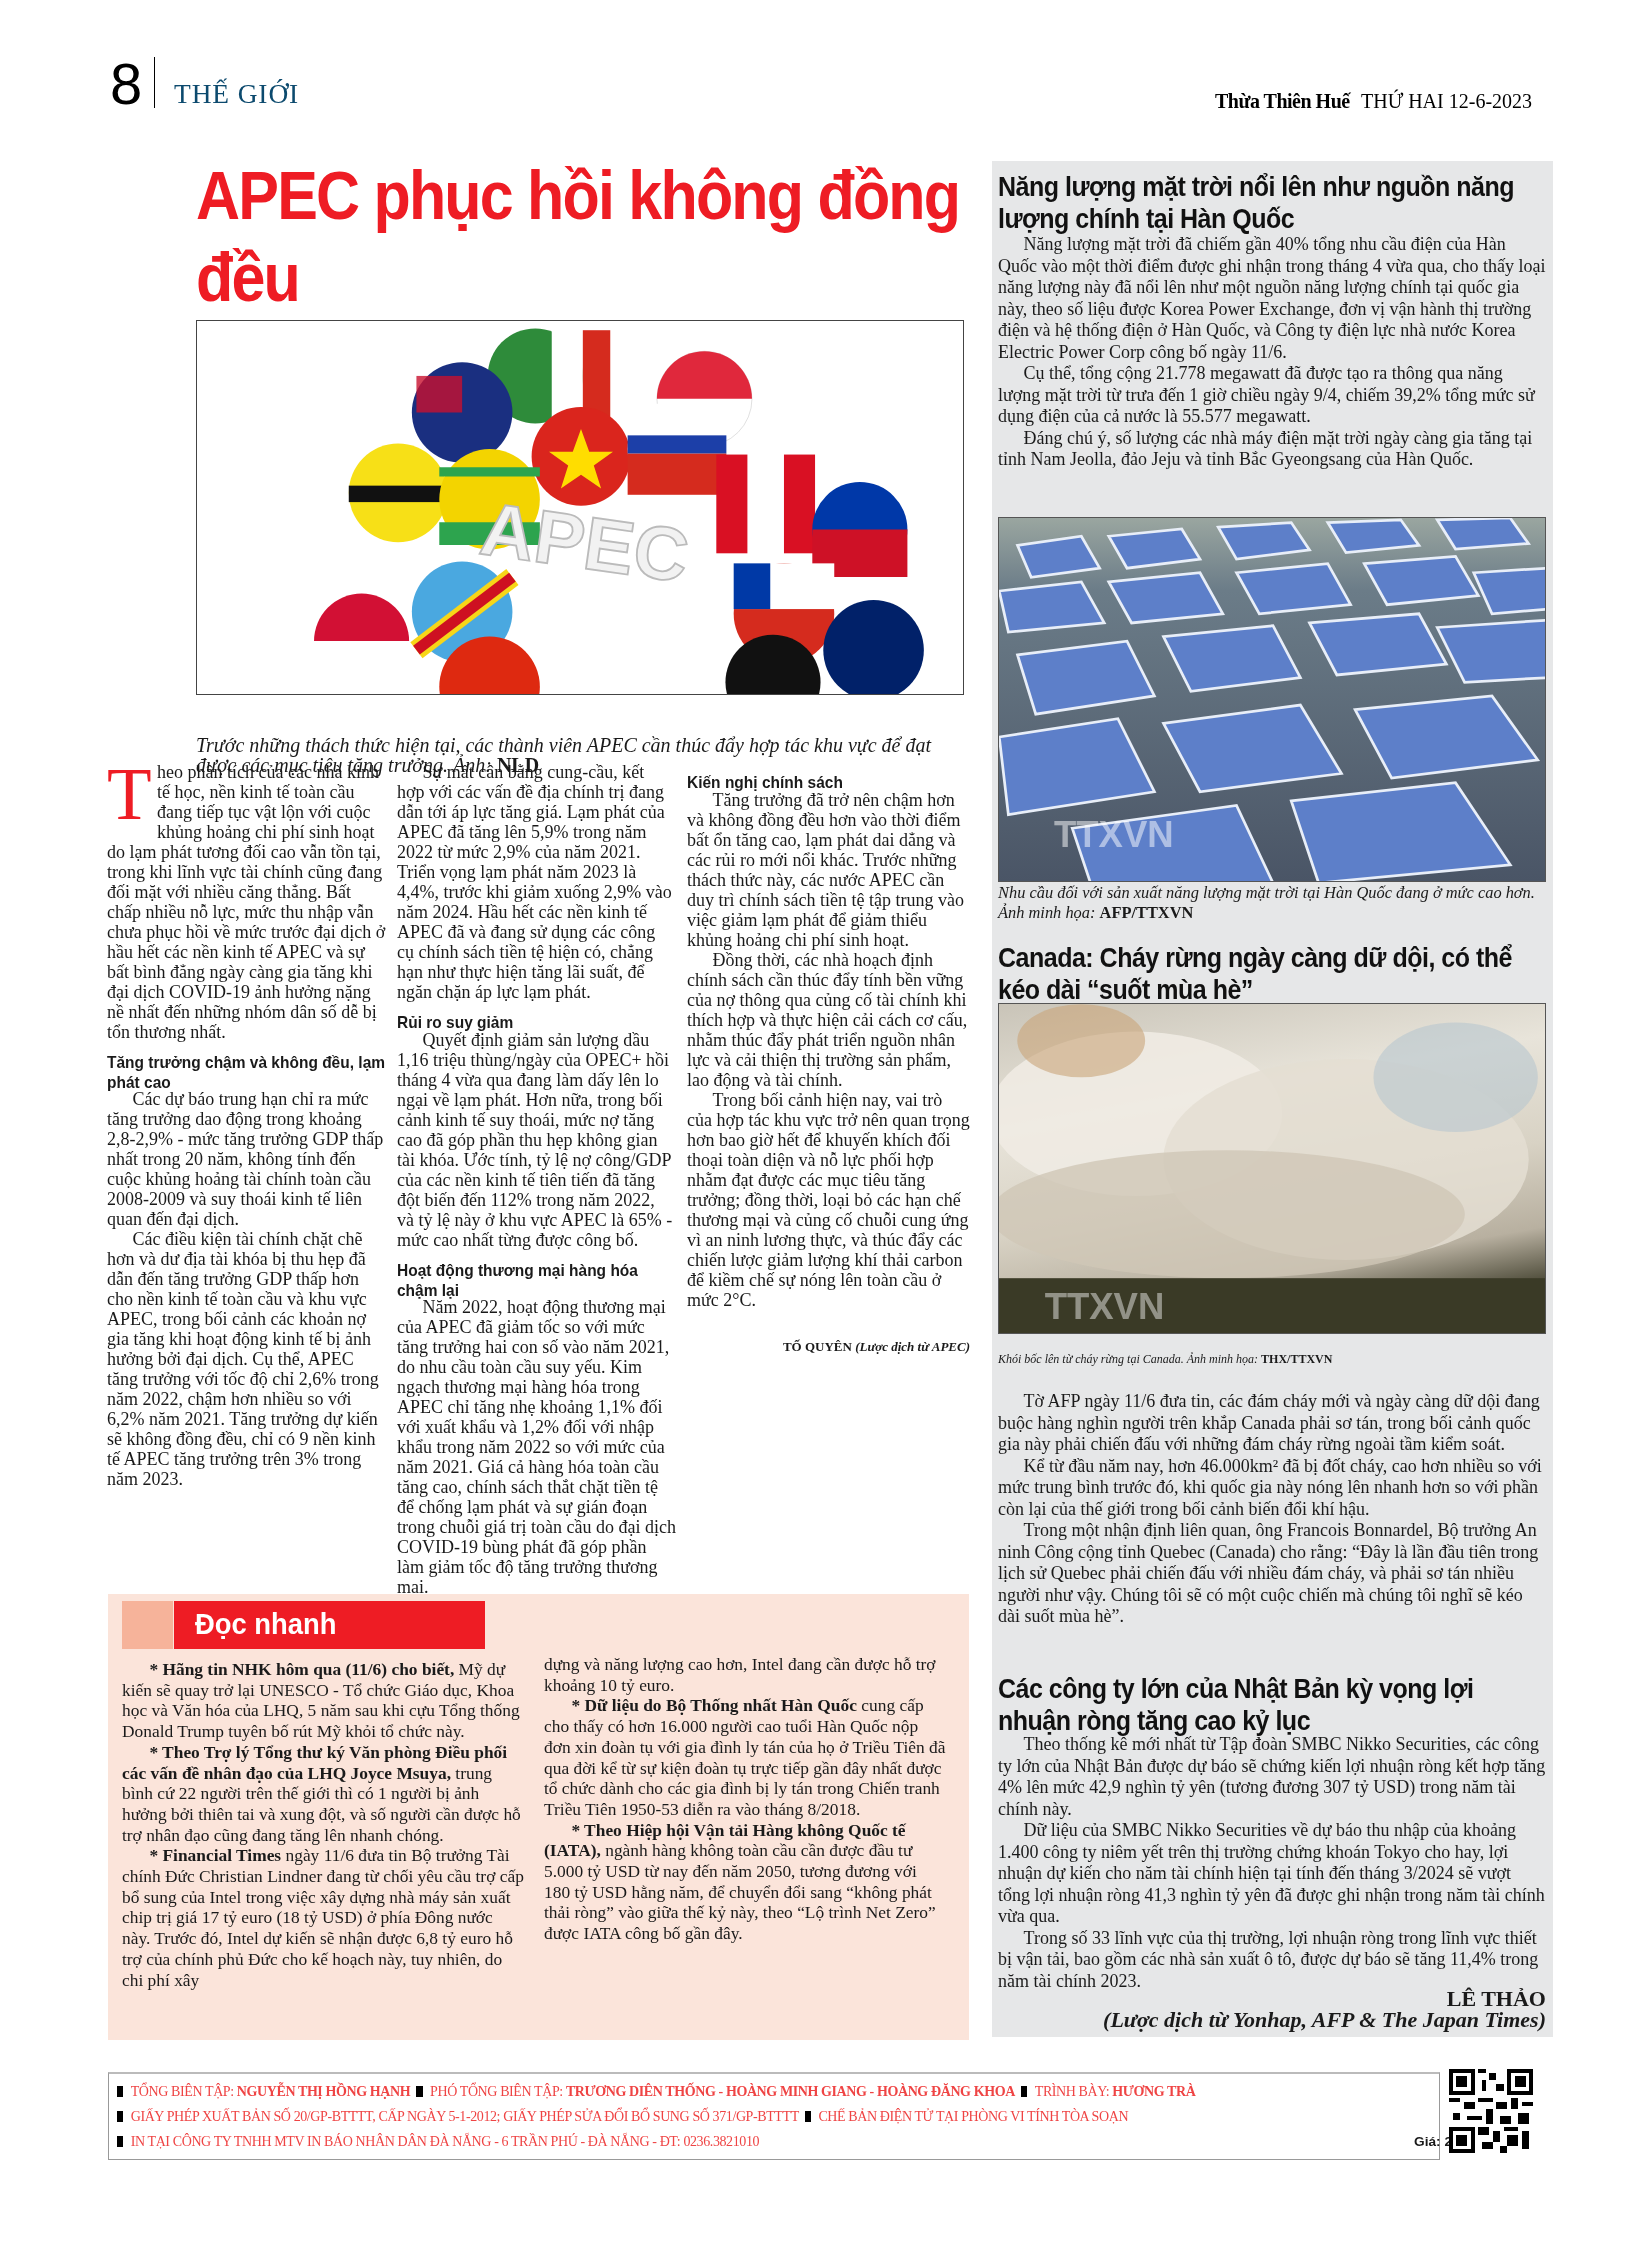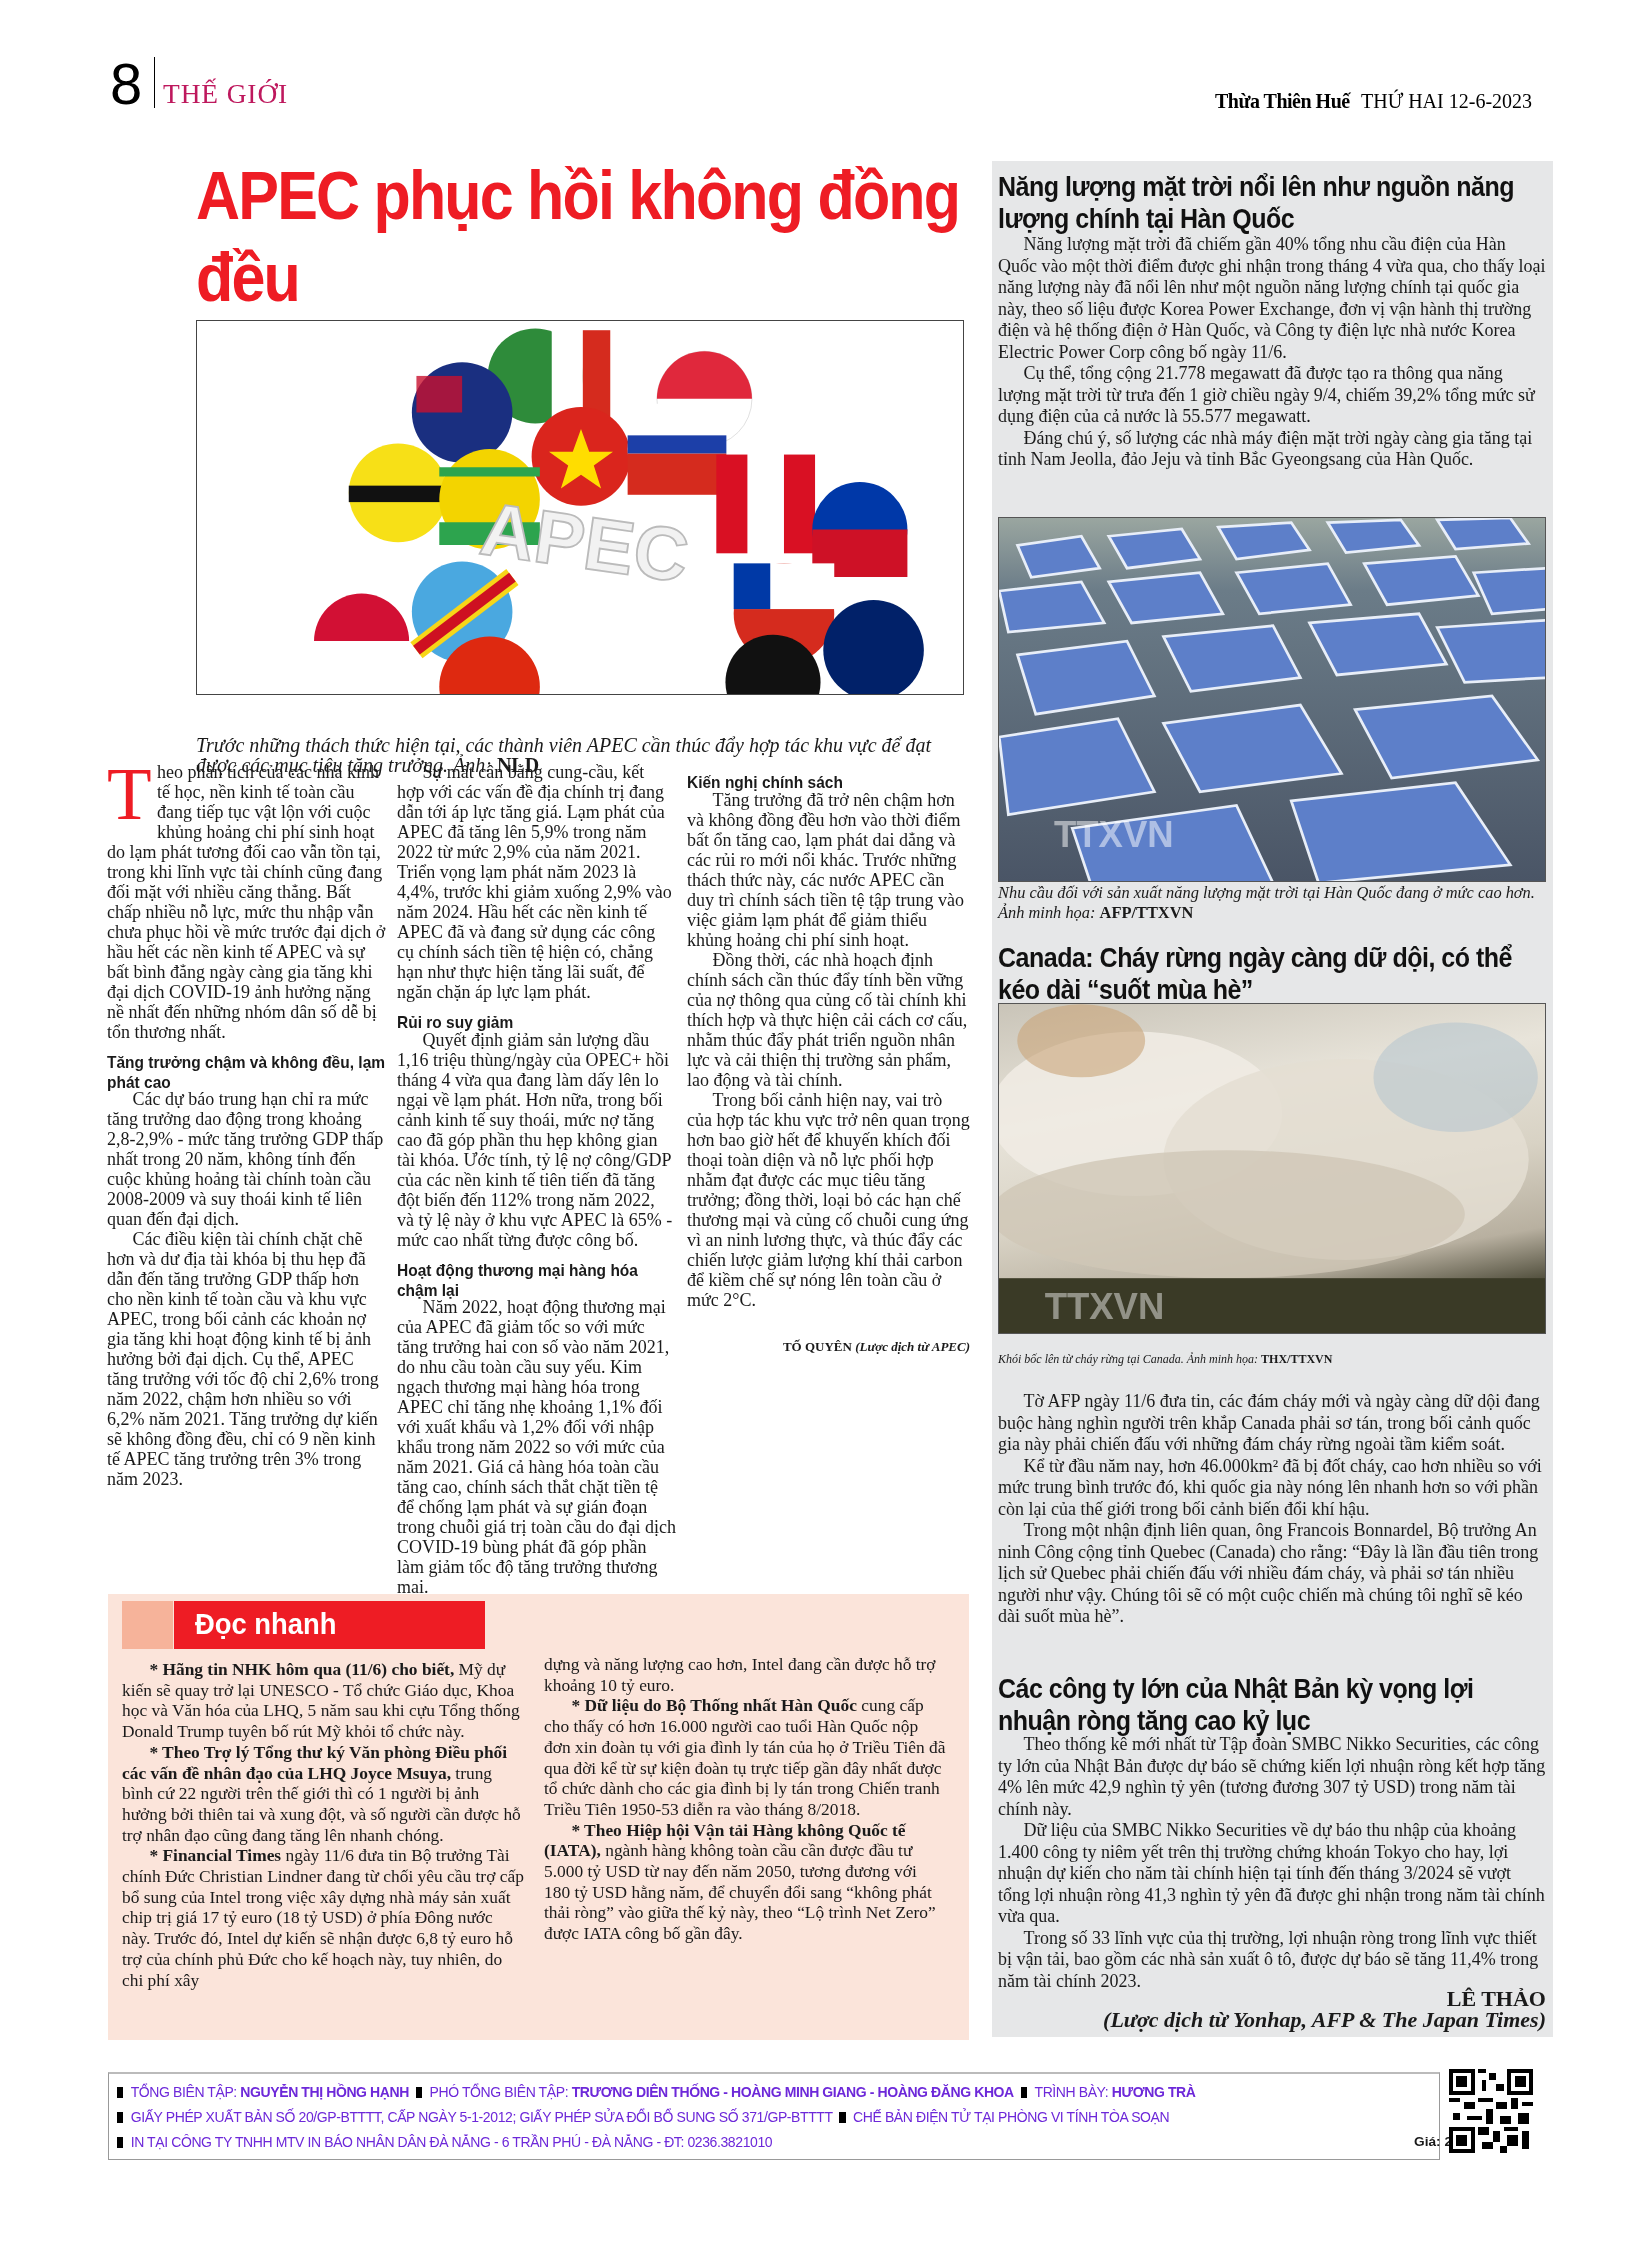--- a/index.html
+++ b/index.html
@@ -4,21 +4,21 @@
 <style>
   * { box-sizing: border-box; margin: 0; padding: 0; }
   html, body { width: 1647px; height: 2267px; background: #ffffff; overflow: hidden; }
   body { position: relative; font-family: "Liberation Serif", serif; color: #1a1a1a; }
 
   .abs { position: absolute; }
 
   
   .page-num { left: 110px; top: 55px; font-family: "Liberation Sans", sans-serif; font-size: 58px; line-height: 58px; color: #000; }
   .section-divider { left: 154px; top: 57px; width: 0.9px; height: 51px; background: #000; }
-  .section-name { left: 163px; top: 79px; font-family: "Liberation Serif", serif; font-size: 27.4px; letter-spacing: 0.9px; color: #be185d; }
+  .section-name { left: 174px; top: 79px; font-family: "Liberation Serif", serif; font-size: 27.4px; letter-spacing: 0.9px; color: #0c4a6e; }
   .masthead { left: 1215px; top: 90px; font-family: "Liberation Serif", serif; font-weight: bold; font-size: 20px; color: #000; letter-spacing: -0.5px; }
   .date { left: 1361px; top: 90px; font-family: "Liberation Serif", serif; font-size: 20px; color: #000; }
 
   
   .headline { left: 196px; top: 155px; width: 786px; font-family: "Liberation Sans", sans-serif; font-weight: bold; font-size: 61px; line-height: 73px; color: #ee1c24; letter-spacing: -1.8px; transform: scaleY(1.12); transform-origin: top left; }
 
   
   .apec-photo { left: 196px; top: 320px; width: 768px; height: 375px; border: 1.8px solid #444; background: #fff; overflow: hidden; }
   .apec-caption { left: 196px; top: 735px; width: 777px; font-style: italic; font-size: 20px; line-height: 20px; }
   .apec-caption b { font-style: normal; }
@@ -65,21 +65,21 @@
   .quick-col { font-size: 17.4px; line-height: 20.7px; }
   .quick-col p { text-indent: 27.4px; }
   .quick-col1 { left: 122px; top: 1659px; width: 402px; }
   .quick-col2 { left: 544px; top: 1654px; width: 402px; }
   .quick-col2 .first { text-indent: 0; }
   .quick-byline { text-align: right; font-weight: bold; font-size: 16.4px; line-height: 20px; }
   .quick-byline i { font-weight: bold; }
 
   
   .footer-box { left: 108px; top: 2072px; width: 1332px; height: 88px; border: 0.9px solid #999; border-top: 2.7px solid #bbb; border-bottom: 1.8px solid #999; }
-  .footer-line { font-family: Liberation Sans, sans-serif; font-size: 14px; letter-spacing: -0.4px; color: #6d28d9; white-space: nowrap; }
+  .footer-line { font-family: Liberation Serif, serif; font-size: 14px; letter-spacing: -0.4px; color: #ef4444; white-space: nowrap; }
   .footer-line .sq { display: inline-block; width: 6.4px; height: 11px; background: #000; margin: 0 7.3px 0 0; vertical-align: -0.9px; }
   .footer-line b { font-weight: bold; }
   .fl1 { left: 117px; top: 2084px; }
   .fl2 { left: 117px; top: 2109px; }
   .fl3 { left: 117px; top: 2134px; }
   .price { left: 1414px; top: 2134px; font-family: "Liberation Sans", sans-serif; font-weight: bold; font-size: 13.7px; }
   .qr { left: 1449px; top: 2069px; width: 84px; height: 84px; background: #fff; }
 </style>
 </head>
 <body>

